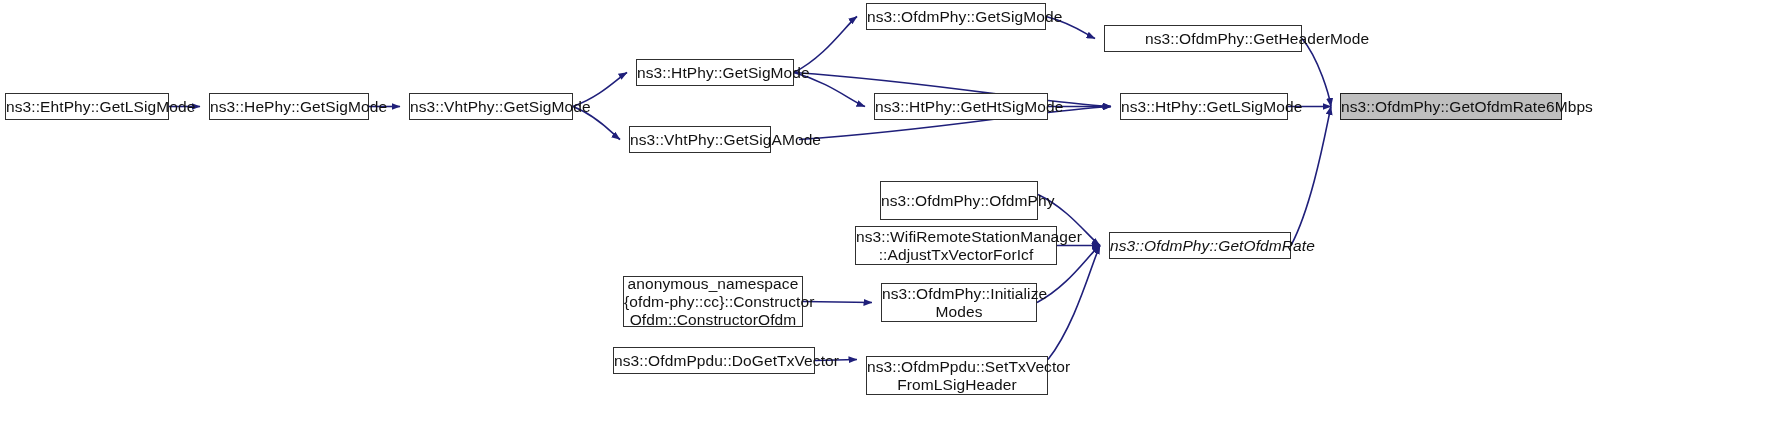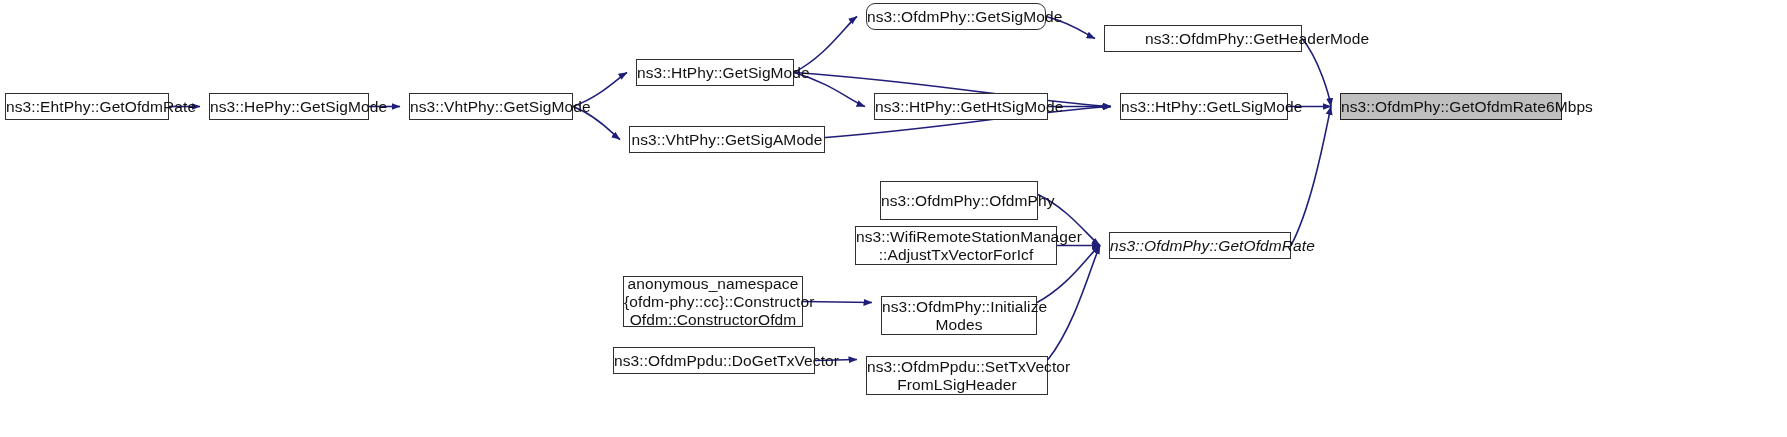--- a/index.html
+++ b/index.html
@@ -75,34 +75,34 @@
         <path d="M 1038 194.5 C 1069.95 209.8, 1089.12 237.85, 1100 245.5" fill="none" stroke="#1f1f7a" stroke-width="1.6" marker-end="url(#arrowhead)"></path>
         <path d="M 1057 245.5 L 1100 245.5" fill="none" stroke="#1f1f7a" stroke-width="1.6" marker-end="url(#arrowhead)"></path>
         <path d="M 1037 302.5 C 1069.4 285.4, 1088.84 254.05, 1100 245.5" fill="none" stroke="#1f1f7a" stroke-width="1.6" marker-end="url(#arrowhead)"></path>
         <path d="M 803 301.5 L 872 302.5" fill="none" stroke="#1f1f7a" stroke-width="1.6" marker-end="url(#arrowhead)"></path>
         <path d="M 815 360.5 L 857 359.5" fill="none" stroke="#1f1f7a" stroke-width="1.6" marker-end="url(#arrowhead)"></path>
         <path d="M 1048 359.5 C 1075.45 325.3, 1091.92 262.6, 1100 245.5" fill="none" stroke="#1f1f7a" stroke-width="1.6" marker-end="url(#arrowhead)"></path>
         <path d="M 1291 245.5 C 1313.05 203.8, 1326.28 127.35000000000001, 1331 106.5" fill="none" stroke="#1f1f7a" stroke-width="1.6" marker-end="url(#arrowhead)"></path>
       </g>
   </svg>
   <div id="node-layer">
-      <div class="node" style="left: 5px; top: 93px; width: 164px; height: 27px;"><span class="lbl">ns3::EhtPhy::GetOfdmRate</span></div>
+      <div class="node" style="left: 5px; top: 93px; width: 164px; height: 27px;"><span class="lbl">ns3::EhtPhy::GetLSigMode</span></div>
       <div class="node" style="left: 209px; top: 93px; width: 160px; height: 27px;"><span class="lbl">ns3::HePhy::GetSigMode</span></div>
       <div class="node" style="left: 409px; top: 93px; width: 164px; height: 27px;"><span class="lbl">ns3::VhtPhy::GetSigMode</span></div>
       <div class="node" style="left: 636px; top: 59px; width: 158px; height: 27px;"><span class="lbl">ns3::HtPhy::GetSigMode</span></div>
-      <div class="node" style="left: 629px; top: 126px; width: 196px; height: 27px;"><span class="lbl">ns3::VhtPhy::GetSigAMode</span></div>
-      <div class="node" style="left: 866px; top: 3px; width: 180px; height: 27px; border-radius: 9px;"><span class="lbl">ns3::OfdmPhy::GetSigMode</span></div>
+      <div class="node" style="left: 629px; top: 126px; width: 142px; height: 27px;"><span class="lbl">ns3::VhtPhy::GetSigAMode</span></div>
+      <div class="node" style="left: 866px; top: 3px; width: 180px; height: 27px;"><span class="lbl">ns3::OfdmPhy::GetSigMode</span></div>
       <div class="node" style="left: 874px; top: 93px; width: 174px; height: 27px;"><span class="lbl">ns3::HtPhy::GetHtSigMode</span></div>
       <div class="node" style="left: 1104px; top: 25px; width: 198px; height: 27px; padding-left: 40px;"><span class="lbl">ns3::OfdmPhy::GetHeaderMode</span></div>
       <div class="node" style="left: 1120px; top: 93px; width: 168px; height: 27px;"><span class="lbl">ns3::HtPhy::GetLSigMode</span></div>
       <div class="node highlight" style="left: 1340px; top: 93px; width: 222px; height: 27px;"><span class="lbl">ns3::OfdmPhy::GetOfdmRate6Mbps</span></div>
       <div class="node" style="left: 880px; top: 181px; width: 158px; height: 39px;"><span class="lbl">ns3::OfdmPhy::OfdmPhy</span></div>
       <div class="node" style="left: 855px; top: 226px; width: 202px; height: 39px;"><span class="lbl">ns3::WifiRemoteStationManager
 ::AdjustTxVectorForIcf</span></div>
-      <div class="node" style="left: 881px; top: 283px; width: 156px; height: 39px; margin-top: 13px;"><span class="lbl">ns3::OfdmPhy::Initialize
+      <div class="node" style="left: 881px; top: 283px; width: 156px; height: 39px;"><span class="lbl">ns3::OfdmPhy::Initialize
 Modes</span></div>
       <div class="node" style="left: 623px; top: 276px; width: 180px; height: 51px;"><span class="lbl">anonymous_namespace
 {ofdm-phy::cc}::Constructor
 Ofdm::ConstructorOfdm</span></div>
       <div class="node" style="left: 613px; top: 347px; width: 202px; height: 27px;"><span class="lbl">ns3::OfdmPpdu::DoGetTxVector</span></div>
       <div class="node" style="left: 866px; top: 340px; width: 182px; height: 39px; margin-top: 16px;"><span class="lbl">ns3::OfdmPpdu::SetTxVector
 FromLSigHeader</span></div>
       <div class="node" style="left: 1109px; top: 232px; width: 182px; height: 27px; font-style: italic;"><span class="lbl">ns3::OfdmPhy::GetOfdmRate</span></div>
     </div>
 </div>

